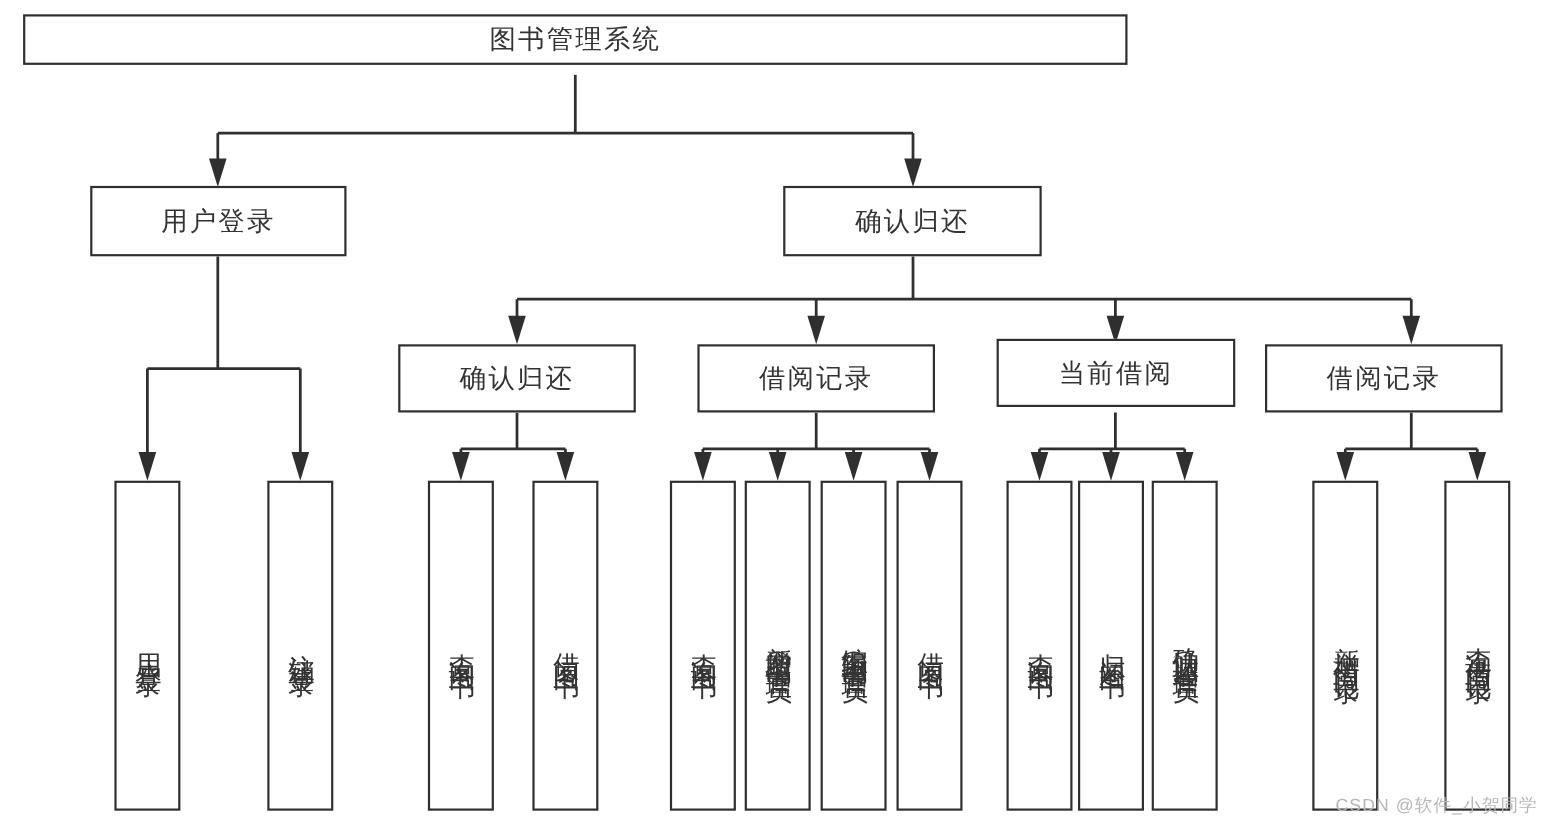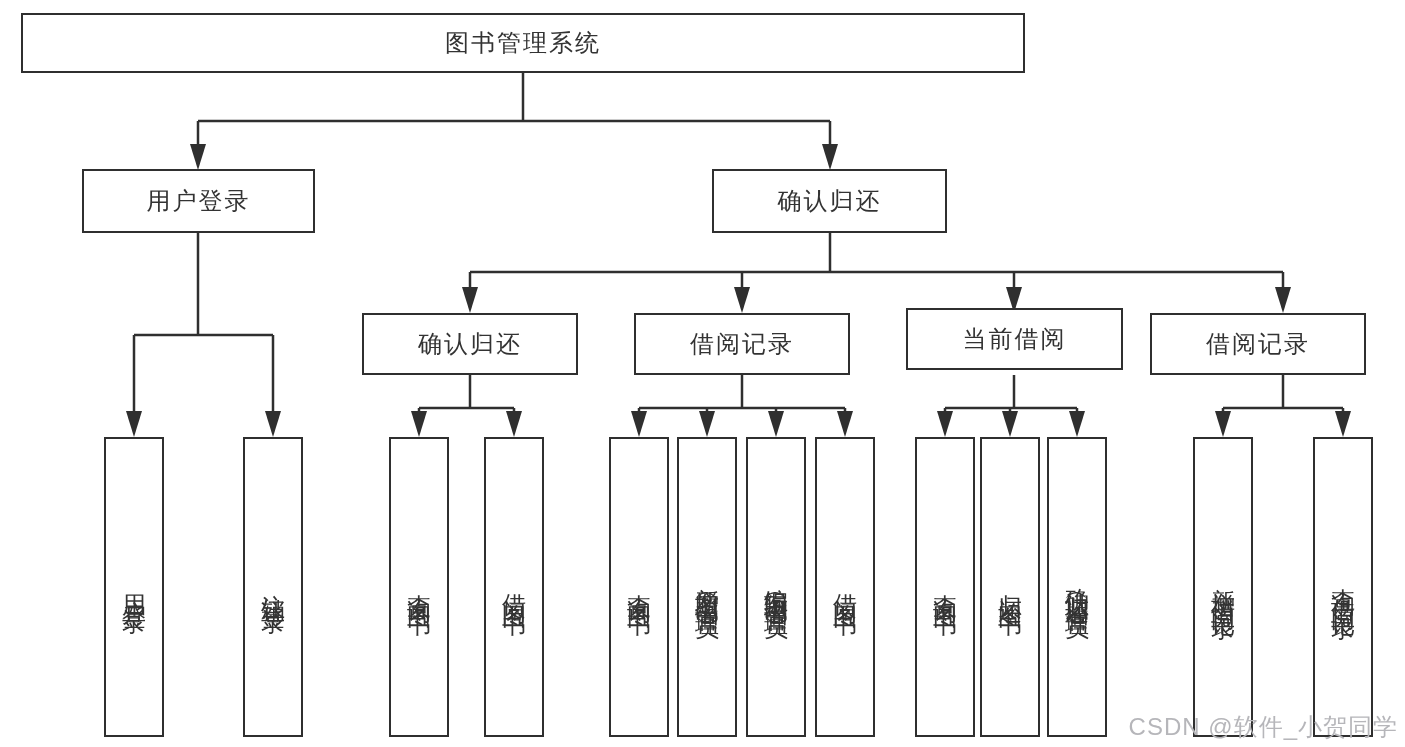--- a/index.html
+++ b/index.html
@@ -47,21 +47,21 @@
     line-height: 1;
     white-space: nowrap;
   }
   .vbox.long span {
     letter-spacing: 4px;
   }
   .watermark {
     position: absolute;
     right: 7px;
     bottom: 4px;
-    font-size: 24px;
+    font-size: 16px;
     letter-spacing: 1px;
     color: #b6b6ba;
     z-index: 3;
     white-space: nowrap;
   }
 </style>
 </head>
 <body>
 
 <div class="canvas">
@@ -125,21 +125,21 @@
       <polygon points="768,411 784,411 776,437"></polygon>
       <polygon points="837,411 853,411 845,437"></polygon>
       <polygon points="937,411 953,411 945,437"></polygon>
       <polygon points="1002,411 1018,411 1010,437"></polygon>
       <polygon points="1069,411 1085,411 1077,437"></polygon>
       <polygon points="1215,411 1231,411 1223,437"></polygon>
       <polygon points="1335,411 1351,411 1343,437"></polygon>
     </g>
   </svg>
 
-  <div class="node hbox" style="left:21px; top:13px; width:1004px; height:60px;">图书管理系统</div>
+  <div class="node hbox" style="left:21px; top:13px; width:1004px; height:46px;">图书管理系统</div>
 
   <div class="node hbox" style="left:82px; top:169px; width:233px; height:64px;">用户登录</div>
   <div class="node hbox" style="left:712px; top:169px; width:235px; height:64px;">确认归还</div>
 
   <div class="node hbox" style="left:362px; top:313px; width:216px; height:62px;">确认归还</div>
   <div class="node hbox" style="left:634px; top:313px; width:216px; height:62px;">借阅记录</div>
   <div class="node hbox" style="left:906px; top:308px; width:217px; height:62px;">当前借阅</div>
   <div class="node hbox" style="left:1150px; top:313px; width:216px; height:62px;">借阅记录</div>
 
   <div class="node vbox" style="left:104px; top:437px; width:60px; height:300px;">

